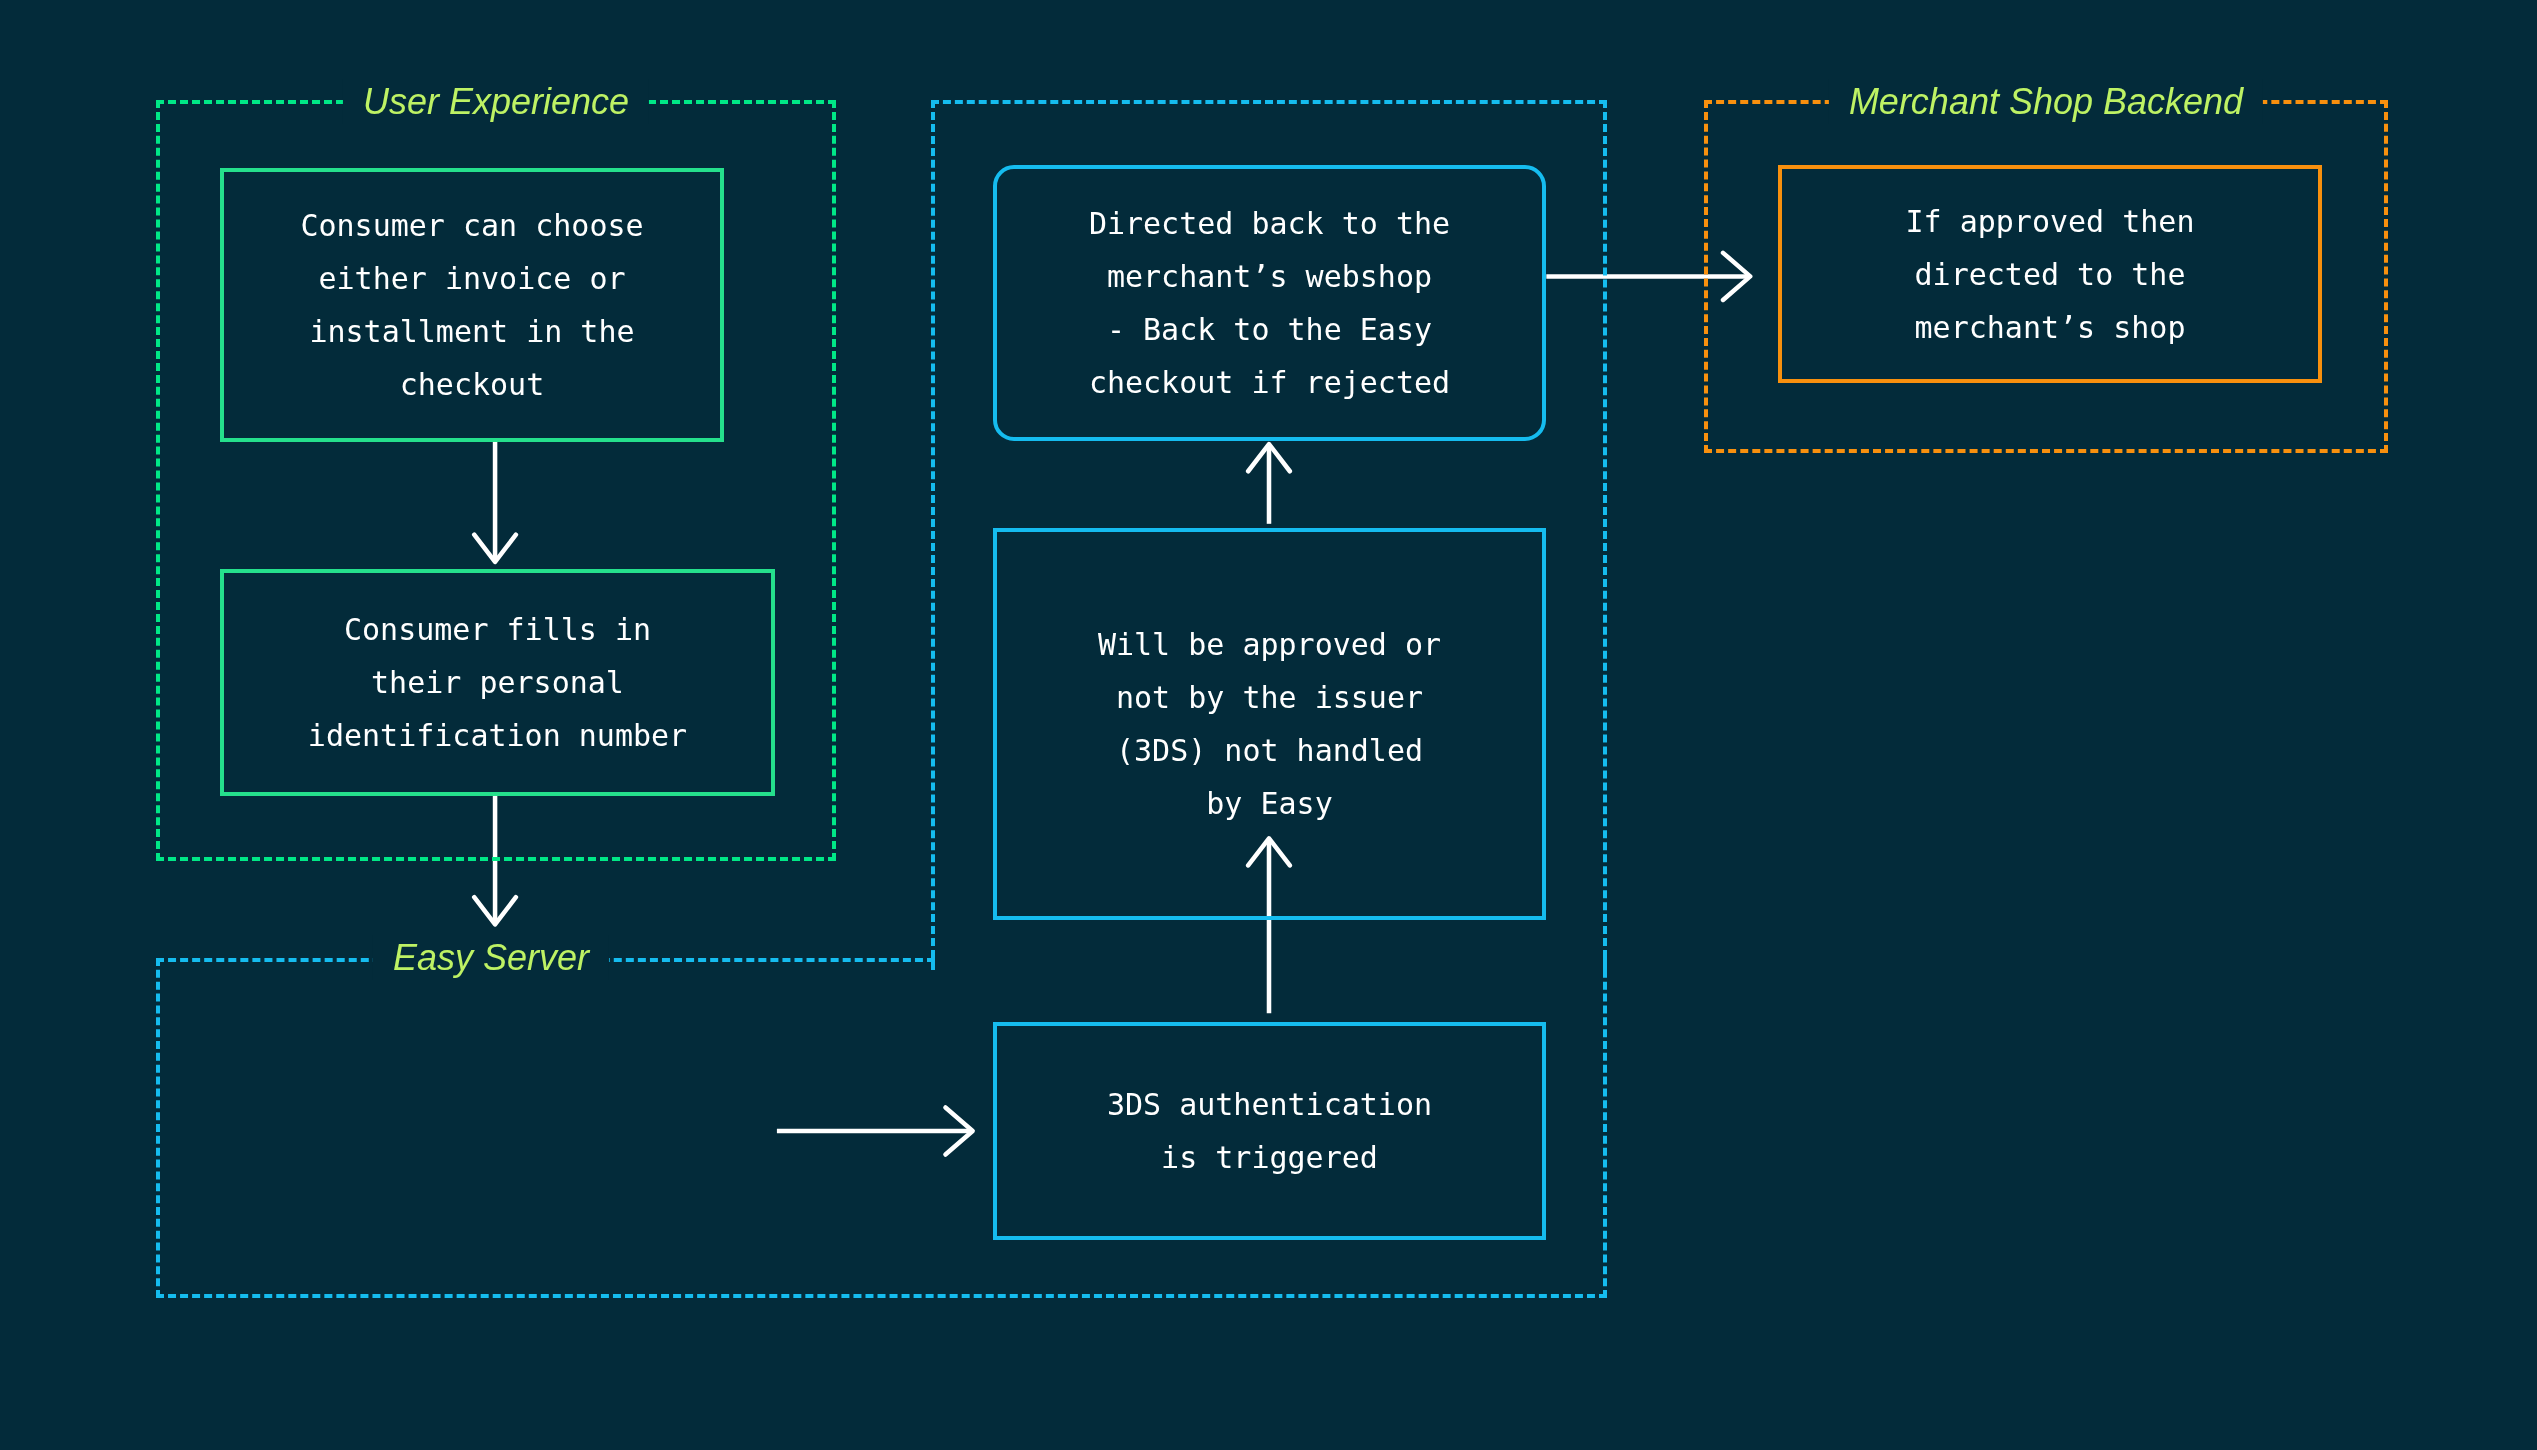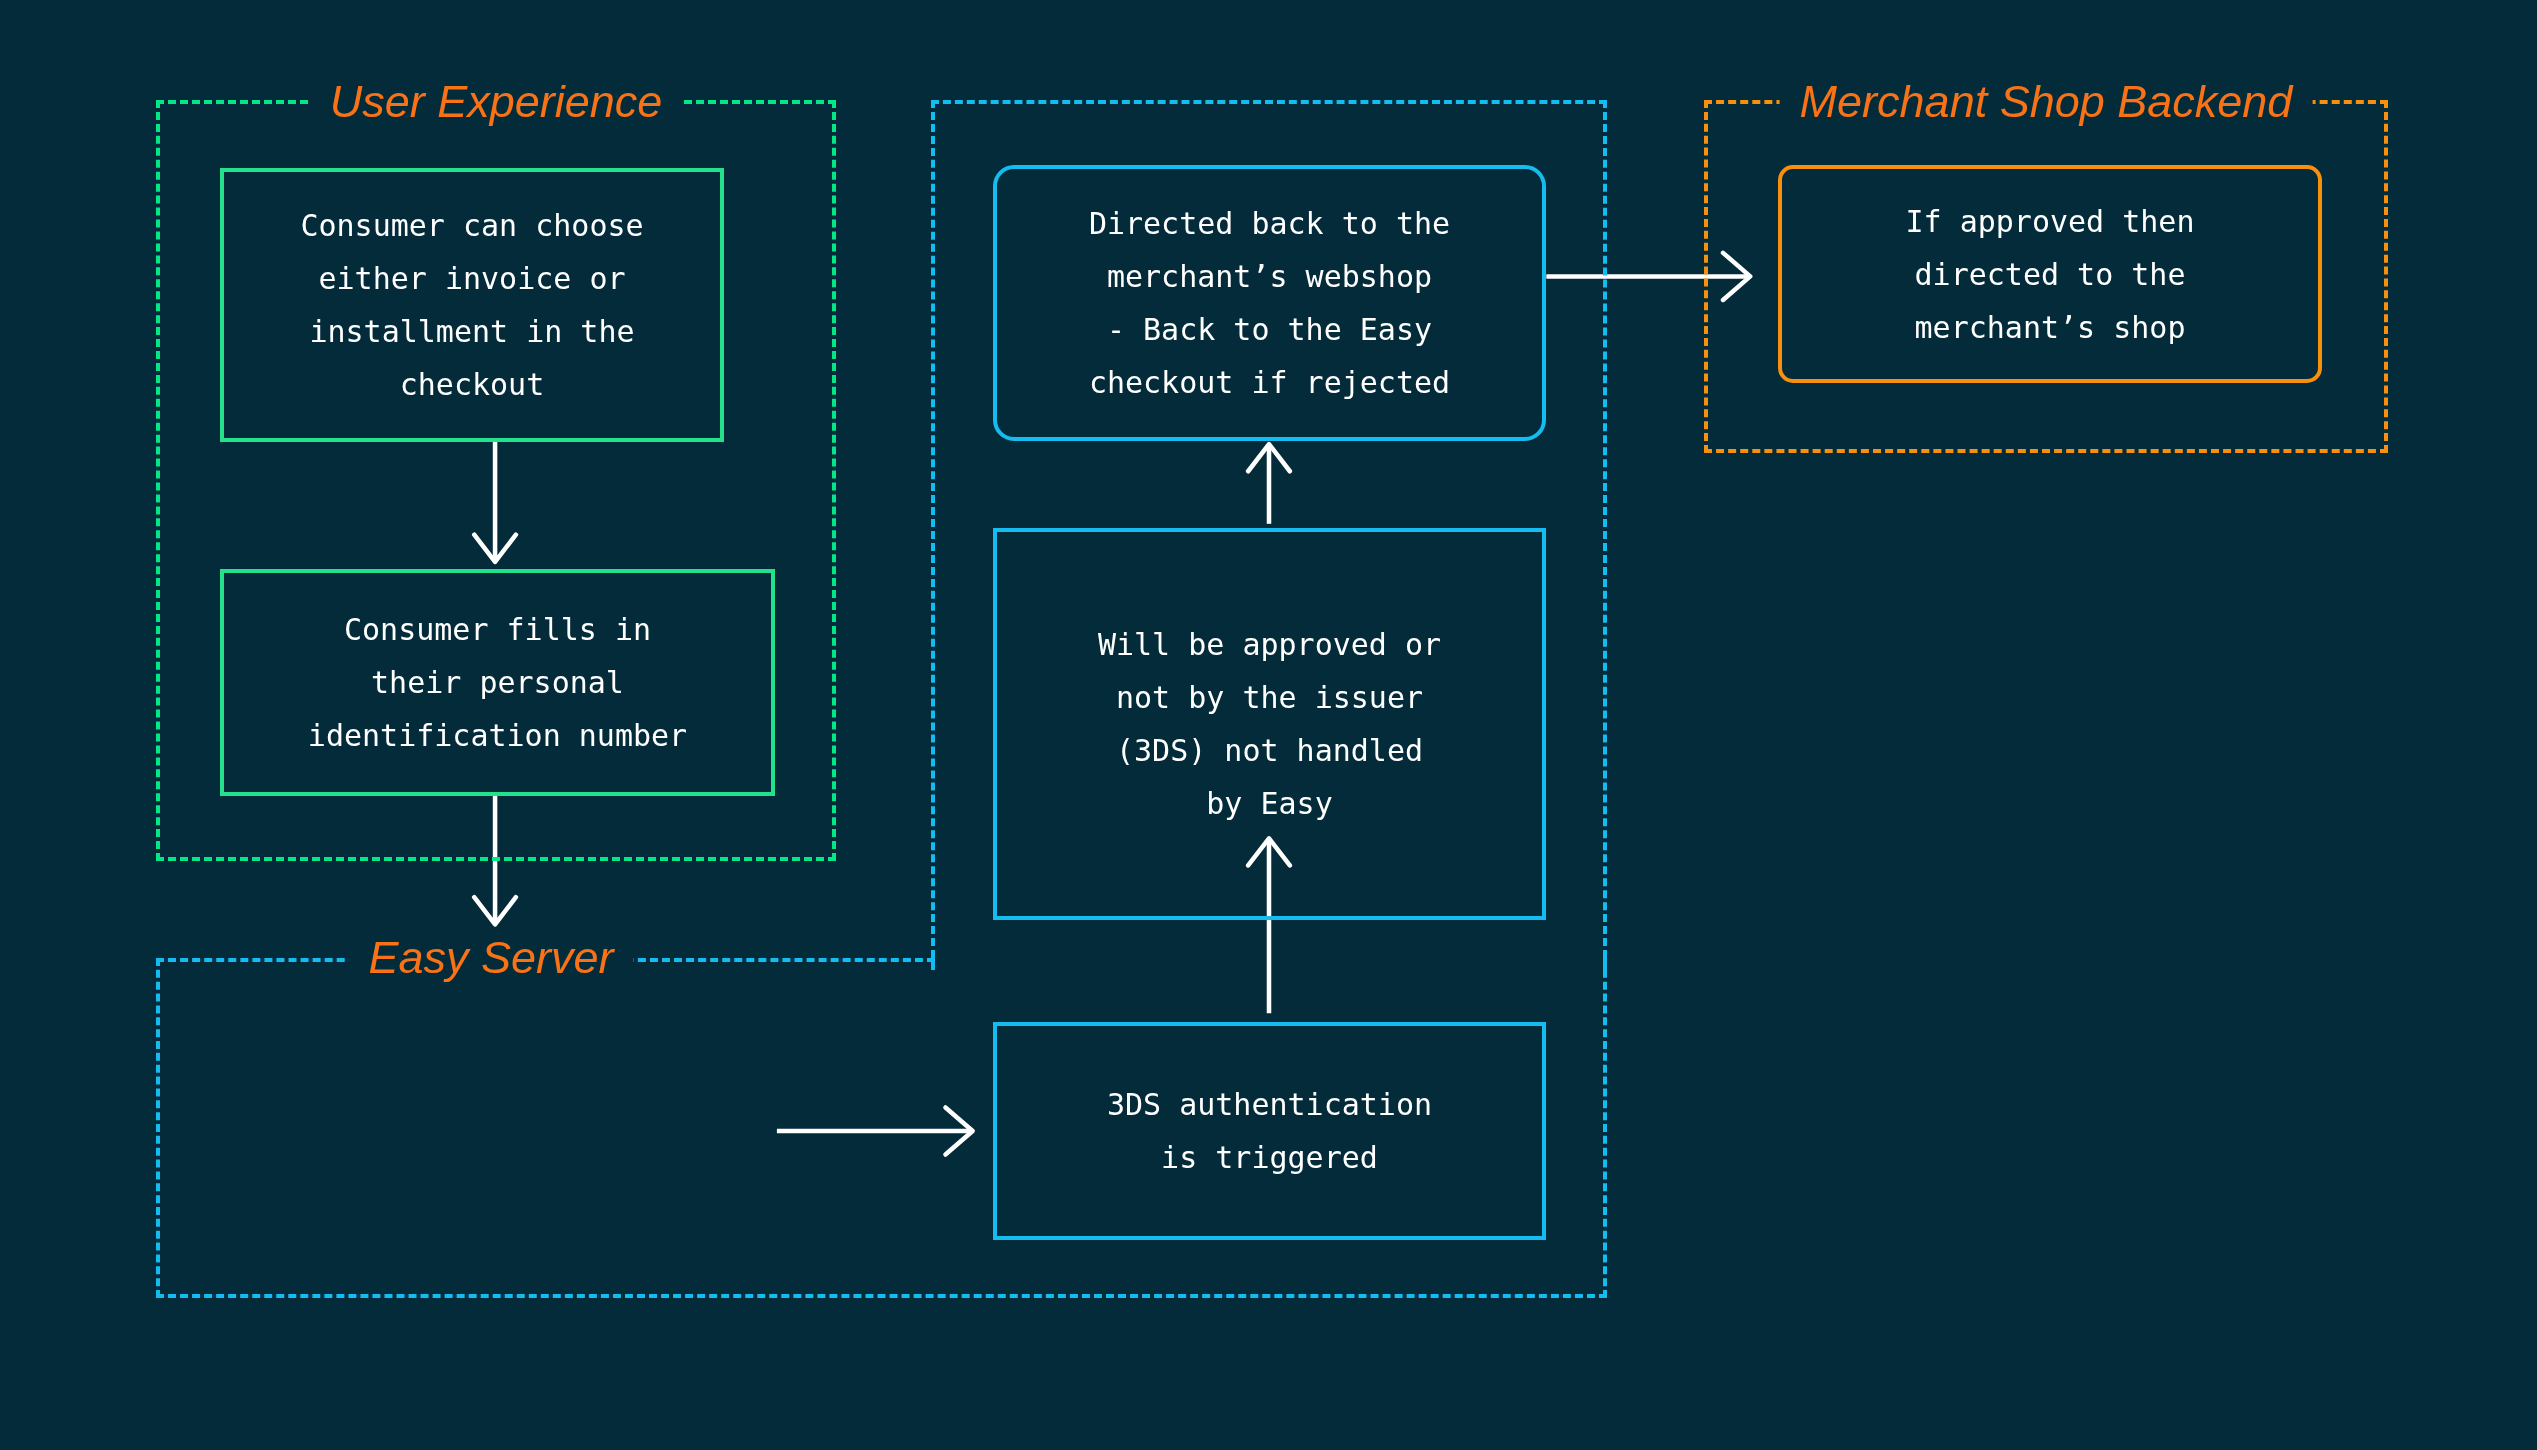--- a/index.html
+++ b/index.html
@@ -33,44 +33,44 @@
   .lane-green  { border-color: #00e887; }
   .lane-blue   { border-color: #15bcef; }
   .lane-orange { border-color: #f8900e; }
 
   .lane-title {
     position: absolute;
     top: -25px;
     transform: translateX(-50%);
     padding: 0 20px;
     background: #032b3a;
-    color: #f97316;
+    color: #bef264;
     font-family: "Liberation Sans", sans-serif;
     font-style: italic;
     font-weight: 400;
-    font-size: 45px;
+    font-size: 36px;
     line-height: 45px;
     white-space: nowrap;
   }
 
   
   .node {
     position: absolute;
     box-sizing: border-box;
     border-width: 4.5px;
     border-style: solid;
     background: transparent;
     display: flex;
     align-items: center;
     justify-content: center;
     text-align: center;
   }
   .node-green { border-color: #25e08c; }
   .node-blue  { border-color: #15bcef; }
-  .node-orange{ border-color: #f8900e; border-radius: 15px; }
+  .node-orange{ border-color: #f8900e; }
 
   .node-text {
     color: #ffffff;
     font-family: "DejaVu Sans Mono", monospace;
     font-size: 30px;
     line-height: 53px;
     letter-spacing: 0px;
     white-space: pre-line;
     padding: 0 9px;
   }

